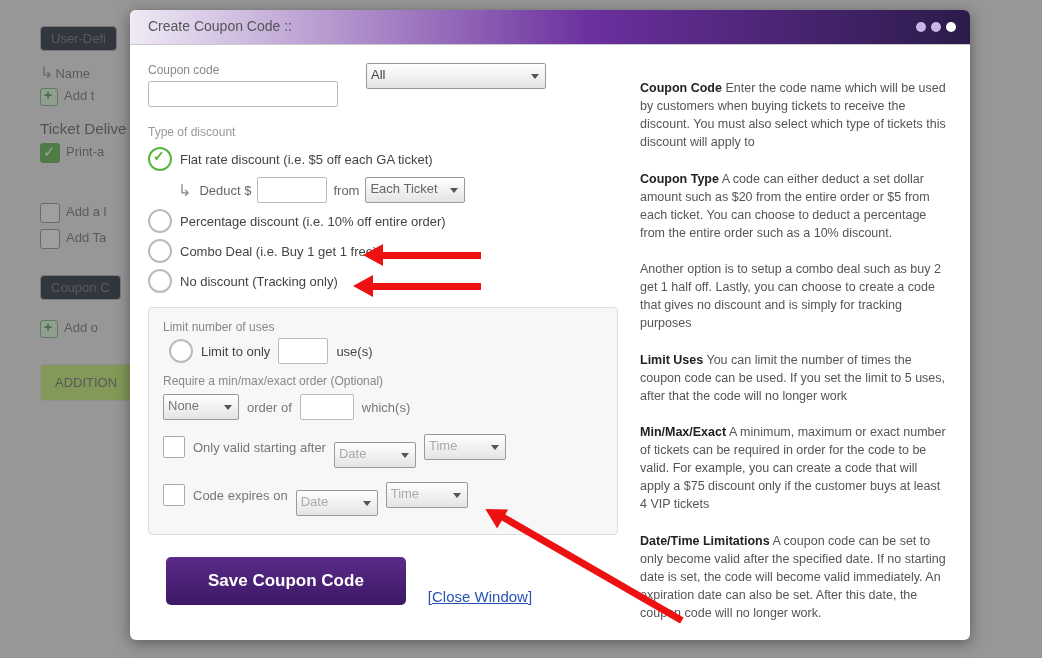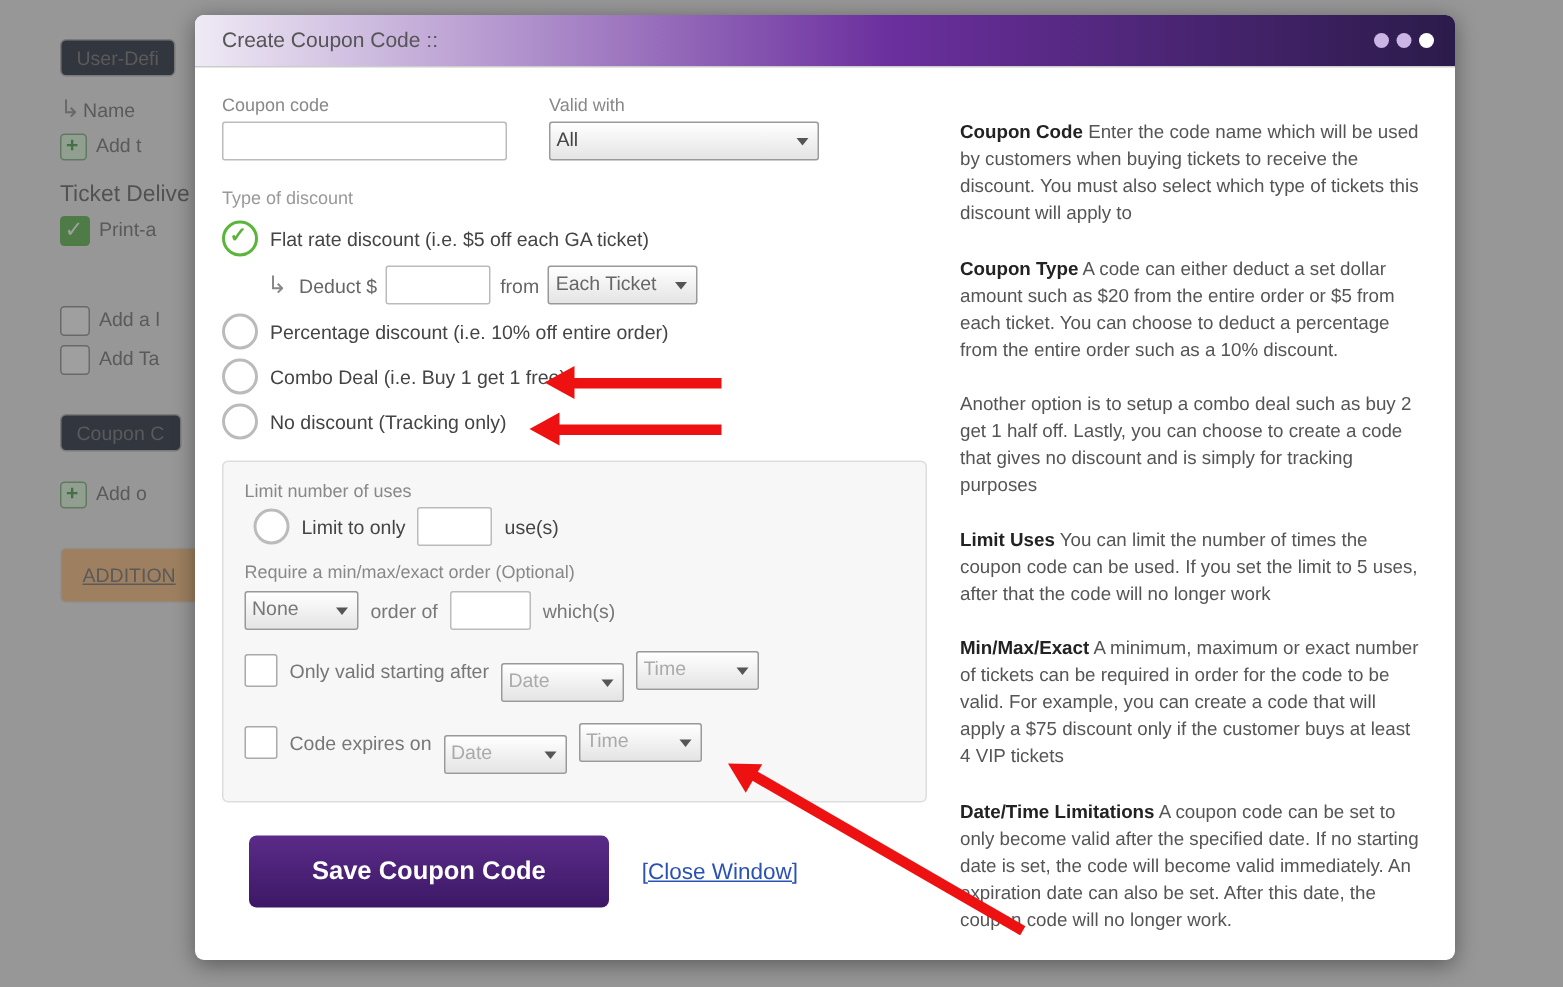--- a/index.html
+++ b/index.html
@@ -42,21 +42,21 @@
   .indent{margin-left:30px;display:flex;align-items:center;gap:6px;color:#666;}
   .elbow{color:#888;font-size:16px;margin-right:2px;}
 
   .subbox{border:1px solid #ddd;border-radius:4px;background:#f7f7f7;padding:12px 14px;margin-top:14px;}
   .subrow{display:flex;align-items:center;gap:8px;color:#777;margin:6px 0;}
   .chkbox{width:20px;height:20px;border:1px solid #aaa;background:#fff;border-radius:2px;flex-shrink:0;}
   .smin{width:60px;}
   .wdate{width:72px;margin-top:16px;}
   .wtime{width:72px;}
 
-  .foot{display:flex;align-items:center;gap:22px;padding:22px 18px 26px;}
+  .foot{display:flex;align-items:flex-end;gap:22px;padding:22px 18px 26px;}
   .save-btn{background:linear-gradient(#5a2b88,#3d1866);color:#fff;border:none;border-radius:5px;font-size:17px;font-weight:bold;padding:14px 42px;cursor:pointer;}
   .close-link{color:#2a52b3;font-size:15px;}
 
   
   .ann{position:absolute;pointer-events:none;}
   .shaft{position:absolute;background:#e11;}
   .head{position:absolute;width:0;height:0;}
 </style>
 </head>
 <body>
@@ -69,40 +69,39 @@
     <div class="row"><span class="addplus"></span><span>Add t</span></div>
     <h3>Ticket Delive</h3>
     <div class="row"><span class="chk on"></span><span>Print-a</span></div>
     <div style="height:28px"></div>
     <div class="row"><span class="chk"></span><span>Add a l</span></div>
     <div class="row"><span class="chk"></span><span>Add Ta</span></div>
     <div style="height:14px"></div>
     <span class="btn">Coupon C</span>
     <div class="row" style="margin-top:14px"><span class="addplus"></span><span>Add o</span></div>
     <div style="height:20px"></div>
-    <div style="background:#fdba74;border:1px solid #ddd;border-radius:4px;padding:10px 14px;width:70px;text-decoration:underline;"><span>ADDITION</span></div>
+    <div style="background:#bef264;border:1px solid #ddd;border-radius:4px;padding:10px 14px;width:70px;"><span>ADDITION</span></div>
   </div>
 
   <div class="overlay"></div>
 
   <div class="modal">
     <div class="modal-head">
       <span class="title">Create Coupon Code ::</span>
       <span class="dots"><span></span><span></span><span class="last"></span></span>
     </div>
 
     <div class="modal-body">
       <div class="left">
         <div style="display:flex;gap:28px;">
           <div class="field">
             <span class="lbl">Coupon code</span>
             <input class="input-text" style="width: 180px;">
           </div>
           <div class="field">
-            <span class="lbl">Valid with</span>
             <div class="select select-arrow" style="width:170px;line-height:22px;"><span>All</span></div>
           </div>
         </div>
 
         <div class="section-label">Type of discount</div>
 
         <div class="radio-row">
           <span class="radio on"></span>
           <span>Flat rate discount (i.e. $5 off each GA ticket)</span>
         </div>

